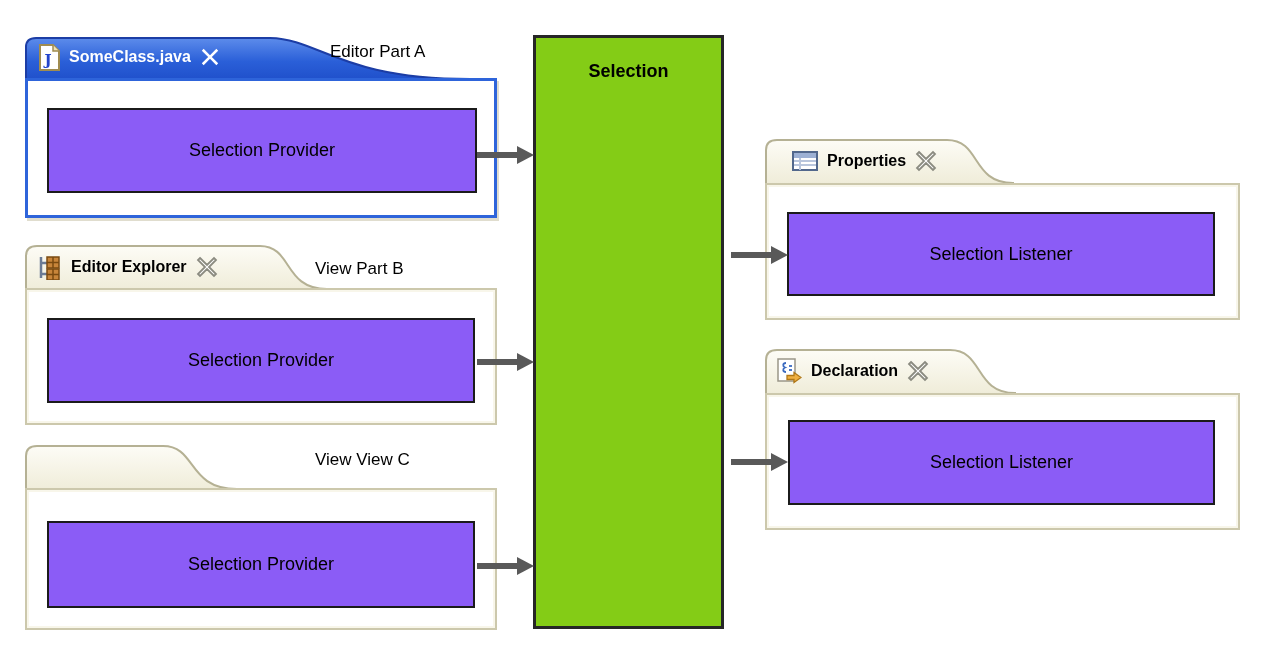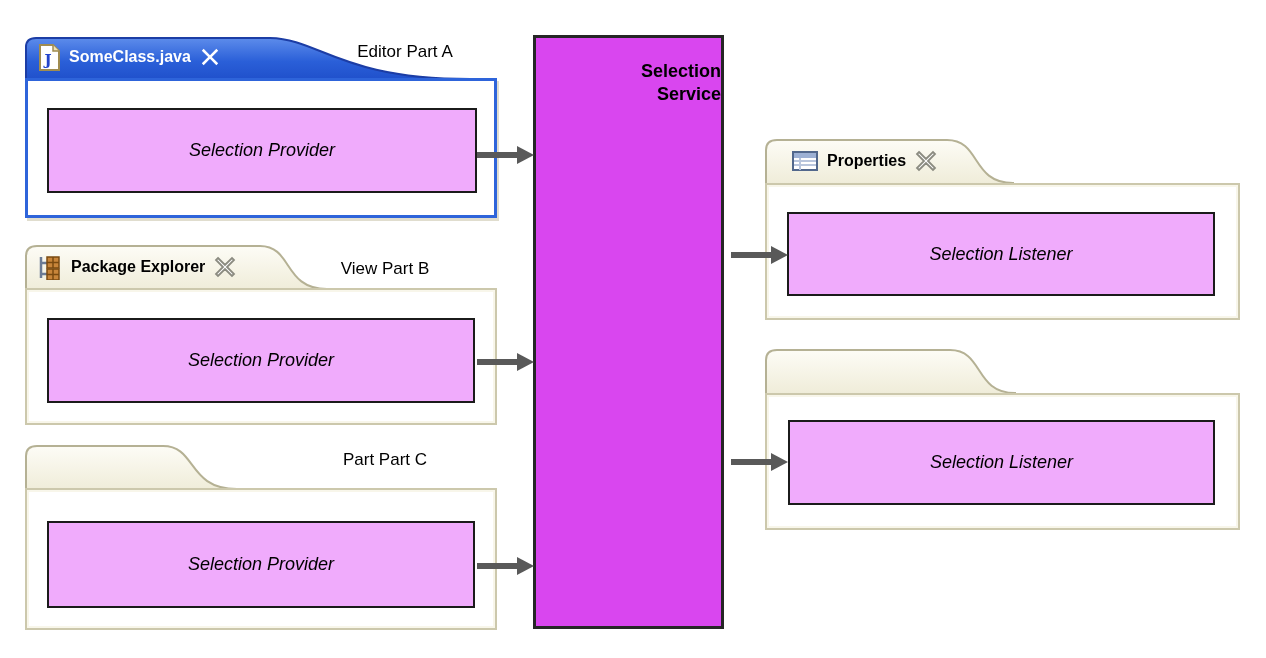--- a/index.html
+++ b/index.html
@@ -18,32 +18,31 @@
     position:absolute;background:#ffffff;
     border:3px solid #2e64da;
     box-shadow:2px 3px 0 rgba(186,180,146,.45);
   }
   
   .tab-row{position:absolute;display:flex;align-items:center;gap:9px;height:30px;}
   .tab-label{font-size:16px;white-space:nowrap;font-weight:bold;}
   .tab-label.editor{color:#ffffff;}
   
   .graybox{
-    position:absolute;background:#f0abfc;border:2px solid #1b1b1b;
+    position:absolute;background:#8b5cf6;border:2px solid #1b1b1b;
     display:flex;align-items:center;justify-content:center;
     font-size:18px;
-    font-style:italic;
   }
   .service{
-    position:absolute;background:#d946ef;border:3px solid #262626;
-    text-align:right;font-size:18px;font-weight:bold;line-height:23px;
+    position:absolute;background:#84cc16;border:3px solid #262626;
+    text-align:center;font-size:18px;font-weight:bold;line-height:23px;
     padding-top:22px;box-sizing:border-box;
   }
   
-  .annotation{position:absolute;font-size:17px;text-align:center;white-space:nowrap;}
+  .annotation{position:absolute;font-size:17px;text-align:left;white-space:nowrap;}
   
   .java-icon{position:relative;width:22px;height:27px;}
   .java-icon svg{display:block;}
 </style>
 </head>
 <body>
 
 <div id="canvas">
 
   <svg width="0" height="0" style="position:absolute">
@@ -90,43 +89,42 @@
       <line x1="5" y1="3" x2="5" y2="24" stroke="#6b7b95" stroke-width="2.5"></line>
       <line x1="5" y1="9" x2="11" y2="9" stroke="#6b7b95" stroke-width="2.5"></line>
       <line x1="5" y1="20" x2="11" y2="20" stroke="#6b7b95" stroke-width="2.5"></line>
       <rect x="11" y="3" width="12" height="11" fill="#c8853a" stroke="#7a4a10" stroke-width="1.5"></rect>
       <line x1="17" y1="3" x2="17" y2="14" stroke="#7a4a10" stroke-width="1.5"></line>
       <line x1="11" y1="8.5" x2="23" y2="8.5" stroke="#7a4a10" stroke-width="1.5"></line>
       <rect x="11" y="15" width="12" height="11" fill="#c8853a" stroke="#7a4a10" stroke-width="1.5"></rect>
       <line x1="17" y1="15" x2="17" y2="26" stroke="#7a4a10" stroke-width="1.5"></line>
       <line x1="11" y1="20.5" x2="23" y2="20.5" stroke="#7a4a10" stroke-width="1.5"></line>
     </svg>
-    <span class="tab-label">Package Explorer</span>
+    <span class="tab-label">Editor Explorer</span>
     <svg width="22" height="22" viewBox="0 0 22 22">
       <polygon points="4,2 11,9 18,2 20,4 13,11 20,18 18,20 11,13 4,20 2,18 9,11 2,4" fill="#ffffff" stroke="#8b8b80" stroke-width="1.8"></polygon>
     </svg>
   </div>
   <div class="annotation" style="left:315px;top:259px;width:140px">View Part B</div>
   <div class="view-body" style="left:25px;top:288px;width:468px;height:133px"></div>
   <div class="graybox" style="left:47px;top:318px;width:424px;height:81px">
     <span>Selection Provider</span>
   </div>
 
   <svg class="abs" style="left:25px;top:443px" width="230" height="48" viewBox="0 0 230 48">
     <path d="M1,48 L1,13 Q1,3 12,3 L138,3 C172,3 162,46 212,46 L212,48 Z" fill="url(#grad-cream)" stroke="#b5b194" stroke-width="2"></path>
   </svg>
-  <div class="annotation" style="left:315px;top:450px;width:140px">Part Part C</div>
+  <div class="annotation" style="left:315px;top:450px;width:140px">View View C</div>
   <div class="view-body" style="left:25px;top:488px;width:468px;height:138px"></div>
   <div class="graybox" style="left:47px;top:521px;width:424px;height:83px">
     <span>Selection Provider</span>
   </div>
 
   <div class="service" style="left:533px;top:35px;width:191px;height:594px">
     <div>Selection</div>
-    <div>Service</div>
   </div>
 
   <svg class="abs" style="left:765px;top:137px" width="250" height="48" viewBox="0 0 250 48">
     <path d="M1,48 L1,13 Q1,3 12,3 L182,3 C216,3 206,46 248,46 L248,48 Z" fill="url(#grad-cream)" stroke="#b5b194" stroke-width="2"></path>
   </svg>
   <div class="tab-row" style="left:792px;top:146px">
     <svg width="26" height="22" viewBox="0 0 26 22">
       <rect x="1" y="2" width="24" height="18" fill="#ffffff" stroke="#52688c" stroke-width="2"></rect>
       <rect x="2" y="3" width="22" height="5" fill="#9db1d4"></rect>
       <line x1="2" y1="11" x2="24" y2="11" stroke="#b9c6dd" stroke-width="2"></line>
@@ -139,20 +137,33 @@
     </svg>
   </div>
   <div class="view-body" style="left:765px;top:183px;width:471px;height:133px"></div>
   <div class="graybox" style="left:787px;top:212px;width:424px;height:80px">
     <span>Selection Listener</span>
   </div>
 
   <svg class="abs" style="left:765px;top:347px" width="252" height="48" viewBox="0 0 252 48">
     <path d="M1,48 L1,13 Q1,3 12,3 L185,3 C219,3 209,46 250,46 L250,48 Z" fill="url(#grad-cream)" stroke="#b5b194" stroke-width="2"></path>
   </svg>
+  <div class="tab-row" style="left:776px;top:356px">
+    <svg width="26" height="26" viewBox="0 0 26 26">
+      <rect x="2" y="1" width="17" height="22" fill="#ffffff" stroke="#9a9688" stroke-width="1.5"></rect>
+      <path d="M10,5 C6.5,5 6.5,8.5 9,9.5 C6.5,10.5 6.5,14 10,14" fill="none" stroke="#3a6ac0" stroke-width="1.8"></path>
+      <line x1="13" y1="8" x2="16" y2="8" stroke="#3a6ac0" stroke-width="1.8"></line>
+      <line x1="13" y1="12" x2="16" y2="12" stroke="#3a6ac0" stroke-width="1.8"></line>
+      <polygon points="11,17.5 18,17.5 18,14.5 25,19.5 18,24.5 18,21.5 11,21.5" fill="#f0b040" stroke="#b07818" stroke-width="1.3"></polygon>
+    </svg>
+    <span class="tab-label">Declaration</span>
+    <svg width="22" height="22" viewBox="0 0 22 22">
+      <polygon points="4,2 11,9 18,2 20,4 13,11 20,18 18,20 11,13 4,20 2,18 9,11 2,4" fill="#ffffff" stroke="#8b8b80" stroke-width="1.8"></polygon>
+    </svg>
+  </div>
   <div class="view-body" style="left:765px;top:393px;width:471px;height:133px"></div>
   <div class="graybox" style="left:788px;top:420px;width:423px;height:81px">
     <span>Selection Listener</span>
   </div>
 
   <svg class="abs" style="left:477px;top:143px" width="58" height="24" viewBox="0 0 58 24">
     <line x1="0" y1="12" x2="41" y2="12" stroke="#595959" stroke-width="6"></line>
     <polygon points="40,3 57,12 40,21" fill="#595959"></polygon>
   </svg>
   <svg class="abs" style="left:477px;top:350px" width="58" height="24" viewBox="0 0 58 24">

